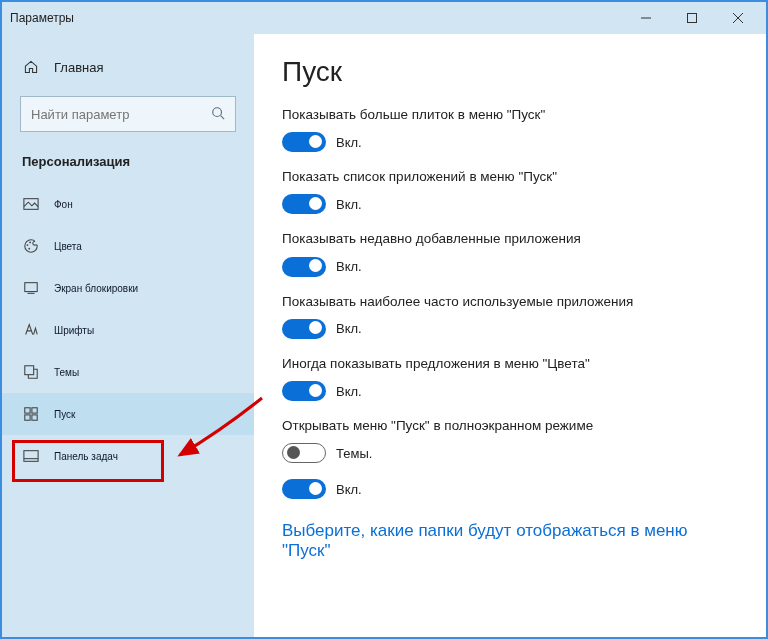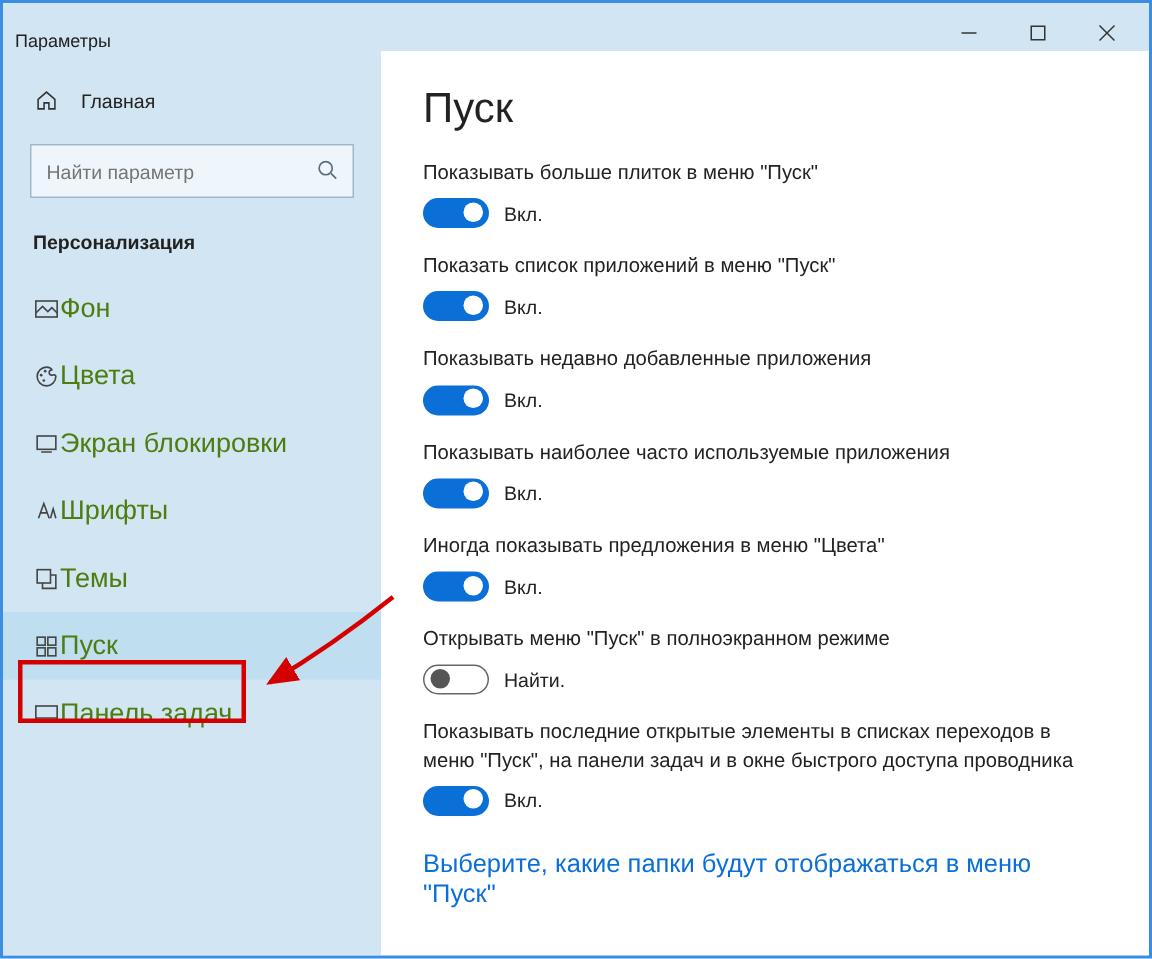--- a/index.html
+++ b/index.html
@@ -1,31 +1,31 @@
 <!DOCTYPE html>
 <html><head>
 <meta charset="utf-8">
 <style>
 * { margin: 0; padding: 0; box-sizing: border-box; font-family: "Segoe UI", Arial, sans-serif; }
 body { width: 768px; height: 639px; overflow: hidden; background: #fff; border: 2px solid #3a8de0; }
 .window { width: 100%; height: 100%; display: flex; flex-direction: column; }
-.titlebar { height: 32px; background: #d1e5f2; display: flex; align-items: flex-end; padding: 0 8px; font-size: 12px; color: #222; }
+.titlebar { height: 32px; background: #d1e5f2; display: flex; align-items: center; padding: 0 8px; font-size: 12px; color: #222; }
 .titlebar-text { flex: 1; }
 .titlebar-controls { display: flex; gap: 18px; padding-right: 6px; }
 .tb-btn { width: 28px; height: 24px; display: flex; align-items: center; justify-content: center; cursor: pointer; color: #333; }
 .tb-btn svg { width: 12px; height: 12px; }
 .content { flex: 1; display: flex; overflow: hidden; }
 .sidebar { width: 252px; background: #d1e5f2; padding: 16px 0 0 0; display: flex; flex-direction: column; }
 .home-row { display: flex; align-items: center; gap: 14px; padding: 8px 20px; margin-bottom: 12px; cursor: pointer; font-size: 13px; color: #222; }
 .home-row .icon { width: 18px; height: 18px; display:flex; align-items:center; justify-content:center; }
 .search-box { margin: 0 18px 18px 18px; height: 36px; background: #eef6fb; border: 1px solid #9fb9c8; display: flex; align-items: center; padding: 0 10px; color: #6b7d88; font-size: 13px; }
 .search-box input { flex:1; border:none; background:transparent; outline:none; color:#333; font-size:13px; }
 .search-box .srch { color:#5a6f7b; }
 .category { padding: 4px 20px 14px 20px; font-weight: 600; font-size: 13px; color: #222; }
-.nav-item { display: flex; align-items: center; padding: 12px 20px; font-size: 18px; color: #4d7c0f; cursor: pointer; }
+.nav-item { display: flex; align-items: center; gap: 14px; padding: 12px 20px; font-size: 10px; color: #0f172a; cursor: pointer; }
 .nav-item .icon { width: 18px; height: 18px; display:flex; align-items:center; justify-content:center; color:#444; }
 .nav-item.selected { background: #bfdef0; }
 .highlight-box { position: absolute; border: 3px solid #d40000; pointer-events: none; }
 .main { flex: 1; padding: 22px 28px 12px 28px; overflow-y: auto; position: relative; color: #222; }
 .main h1 { font-size: 28px; font-weight: 400; margin-bottom: 18px; }
 .setting { margin-bottom: 16px; }
 .setting-label { font-size: 13.5px; margin-bottom: 8px; line-height: 1.35; }
 .toggle-row { display: flex; align-items: center; gap: 10px; }
 .toggle { width: 44px; height: 20px; border-radius: 10px; position: relative; cursor: pointer; }
 .toggle.on { background: #0a6fd6; }
@@ -215,25 +215,24 @@
               </div>
               <span class="toggle-state">Вкл.</span>
             </div>
           </div>
           <div class="setting">
             <div class="setting-label">Открывать меню "Пуск" в полноэкранном режиме</div>
             <div class="toggle-row">
               <div class="toggle off">
                 <div class="knob"></div>
               </div>
-              <span class="toggle-state">Найти.</span>
-            </div>
-          </div>
-          <div class="setting">
-            <div class="setting-label">Показывать последние открытые элементы в списках переходов в меню "Пуск", на панели задач и в окне быстрого доступа проводника</div>
+              <span class="toggle-state">Темы.</span>
+            </div>
+          </div>
+          <div class="setting">
             <div class="toggle-row">
               <div class="toggle on">
                 <div class="knob"></div>
               </div>
               <span class="toggle-state">Вкл.</span>
             </div>
           </div>
         </div>
 
       <span class="link">Выберите, какие папки будут отображаться в меню "Пуск"</span>

